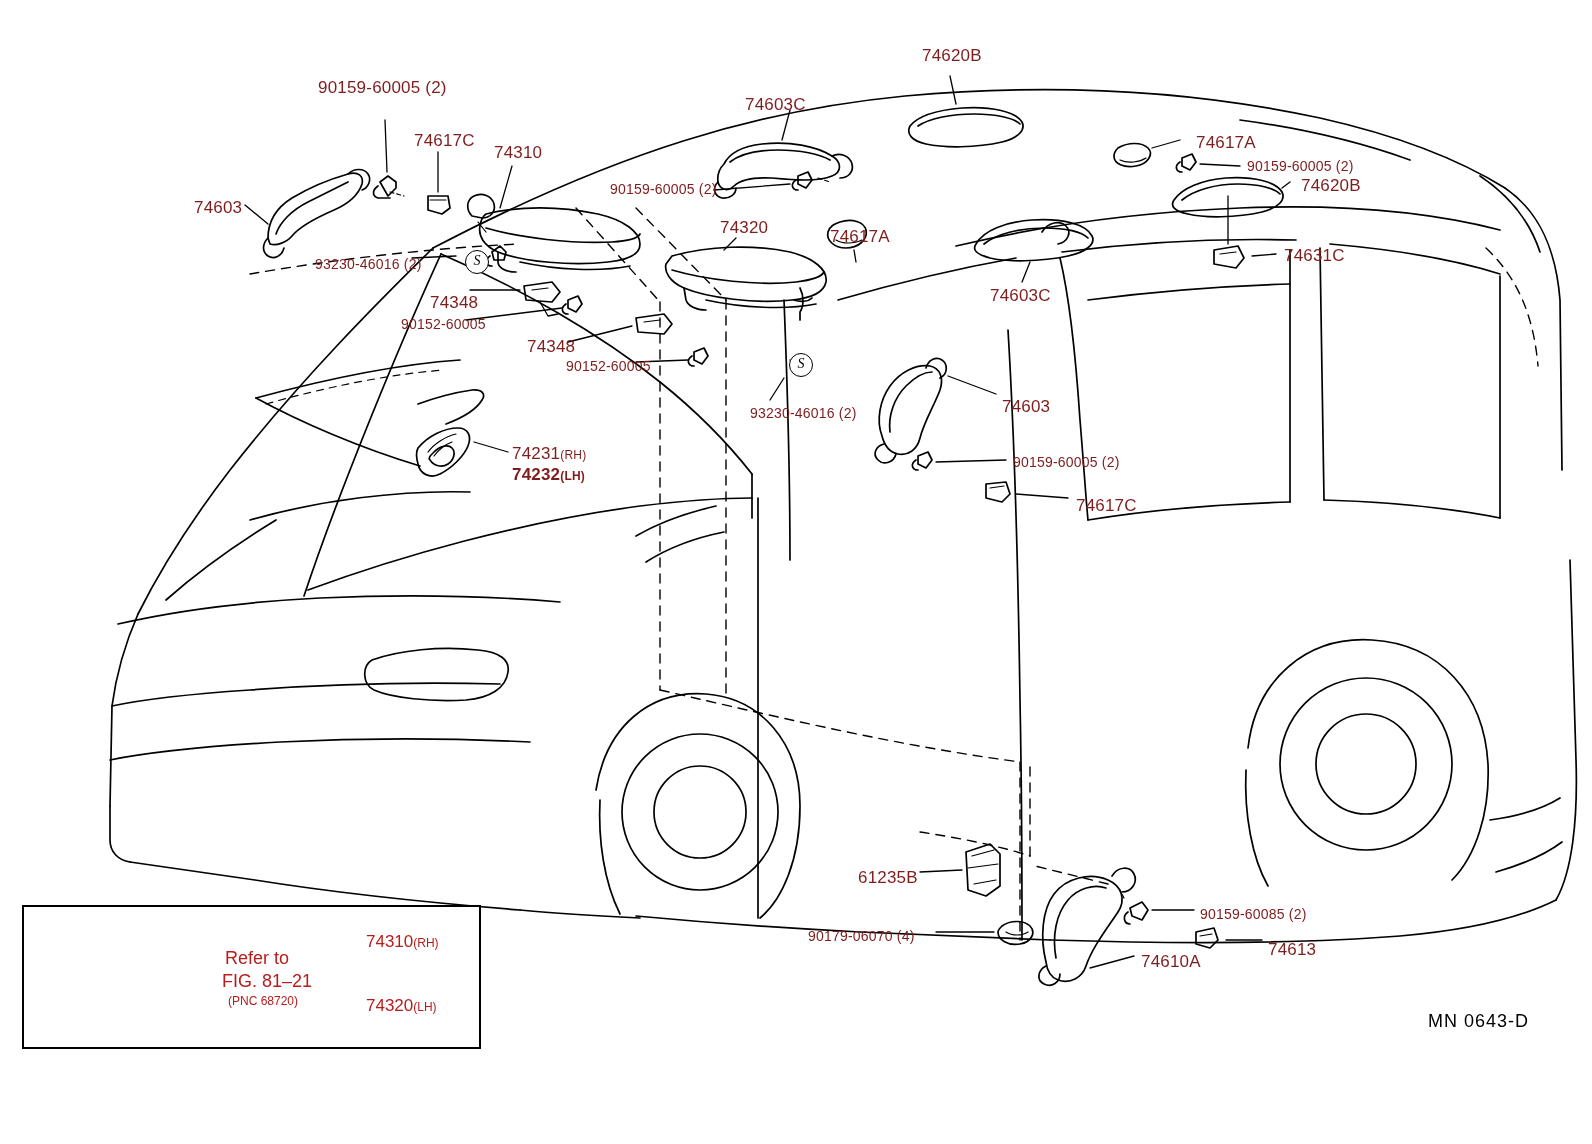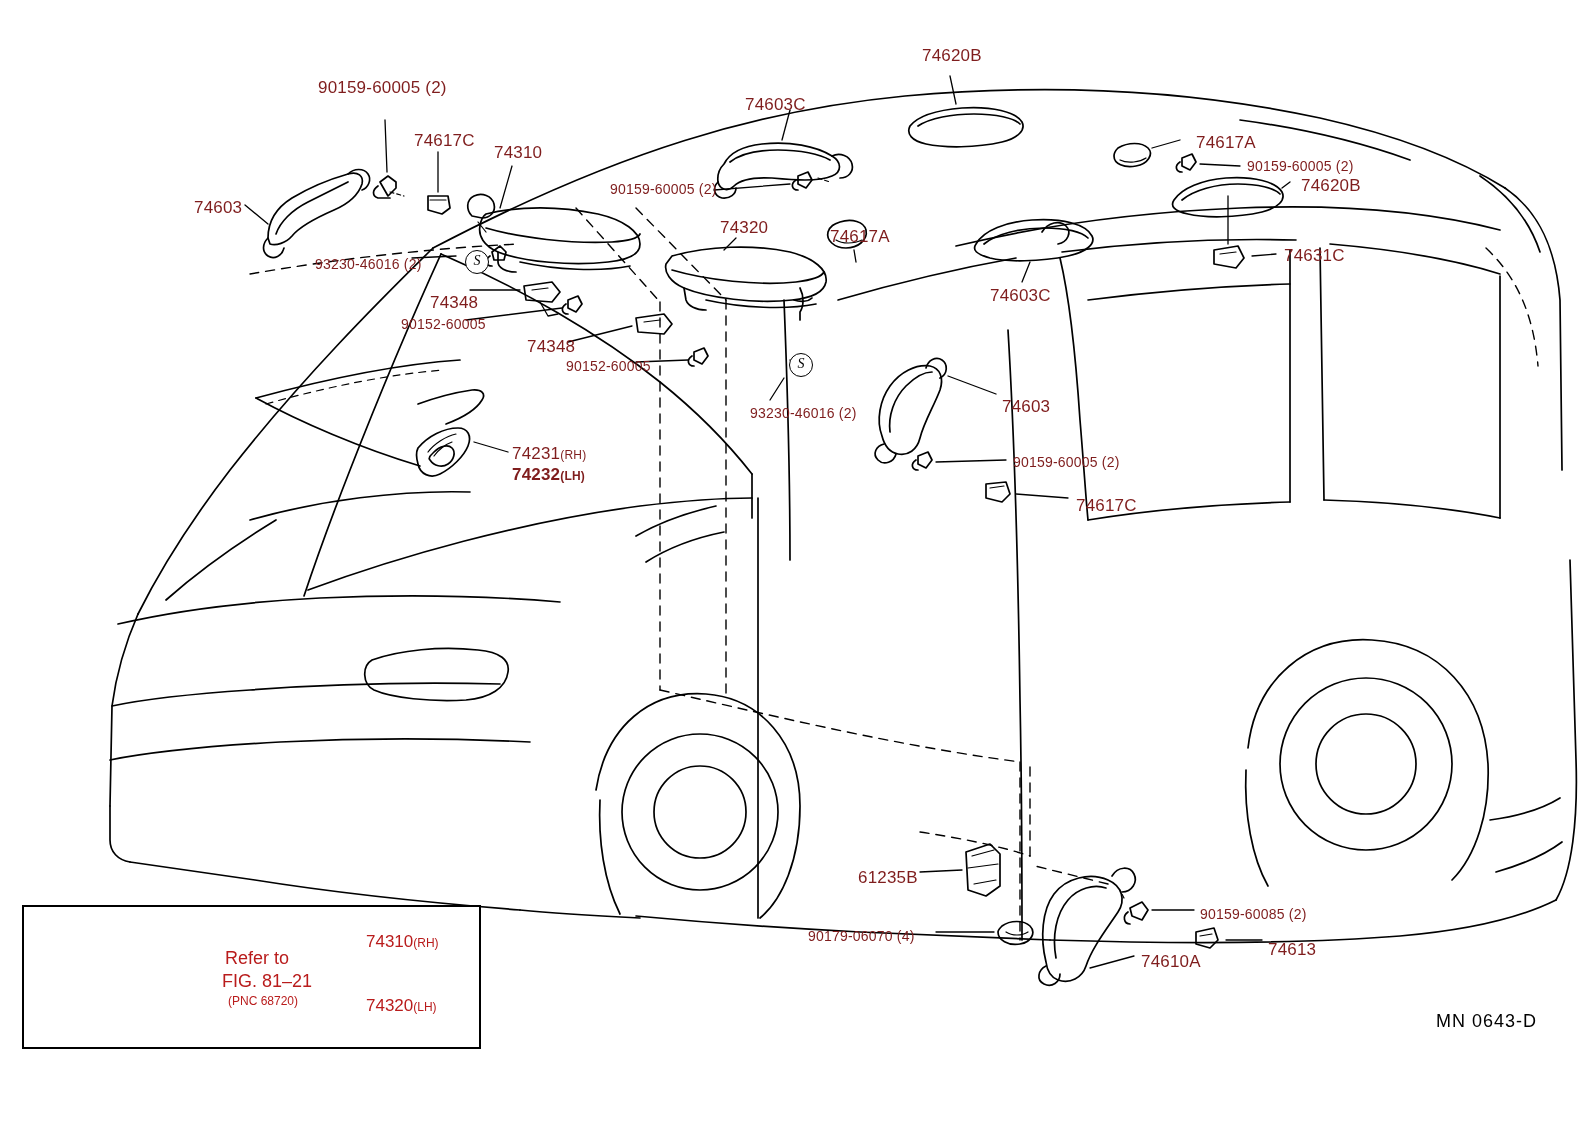--- a/index.html
+++ b/index.html
@@ -57,21 +57,21 @@
     font-size: 18px;
   }
   .refer-fig {
     font-size: 18px;
   }
   .refer-pnc {
     font-size: 12px;
   }
   .footer-code {
     position: absolute;
-    right: 55px;
+    right: 63px;
     bottom: 112px;
     font-family: "Liberation Sans", sans-serif;
     font-size: 18px;
     letter-spacing: 1px;
     color: #000000;
   }
   .s-circle {
     position: absolute;
     width: 22px;
     height: 22px;

